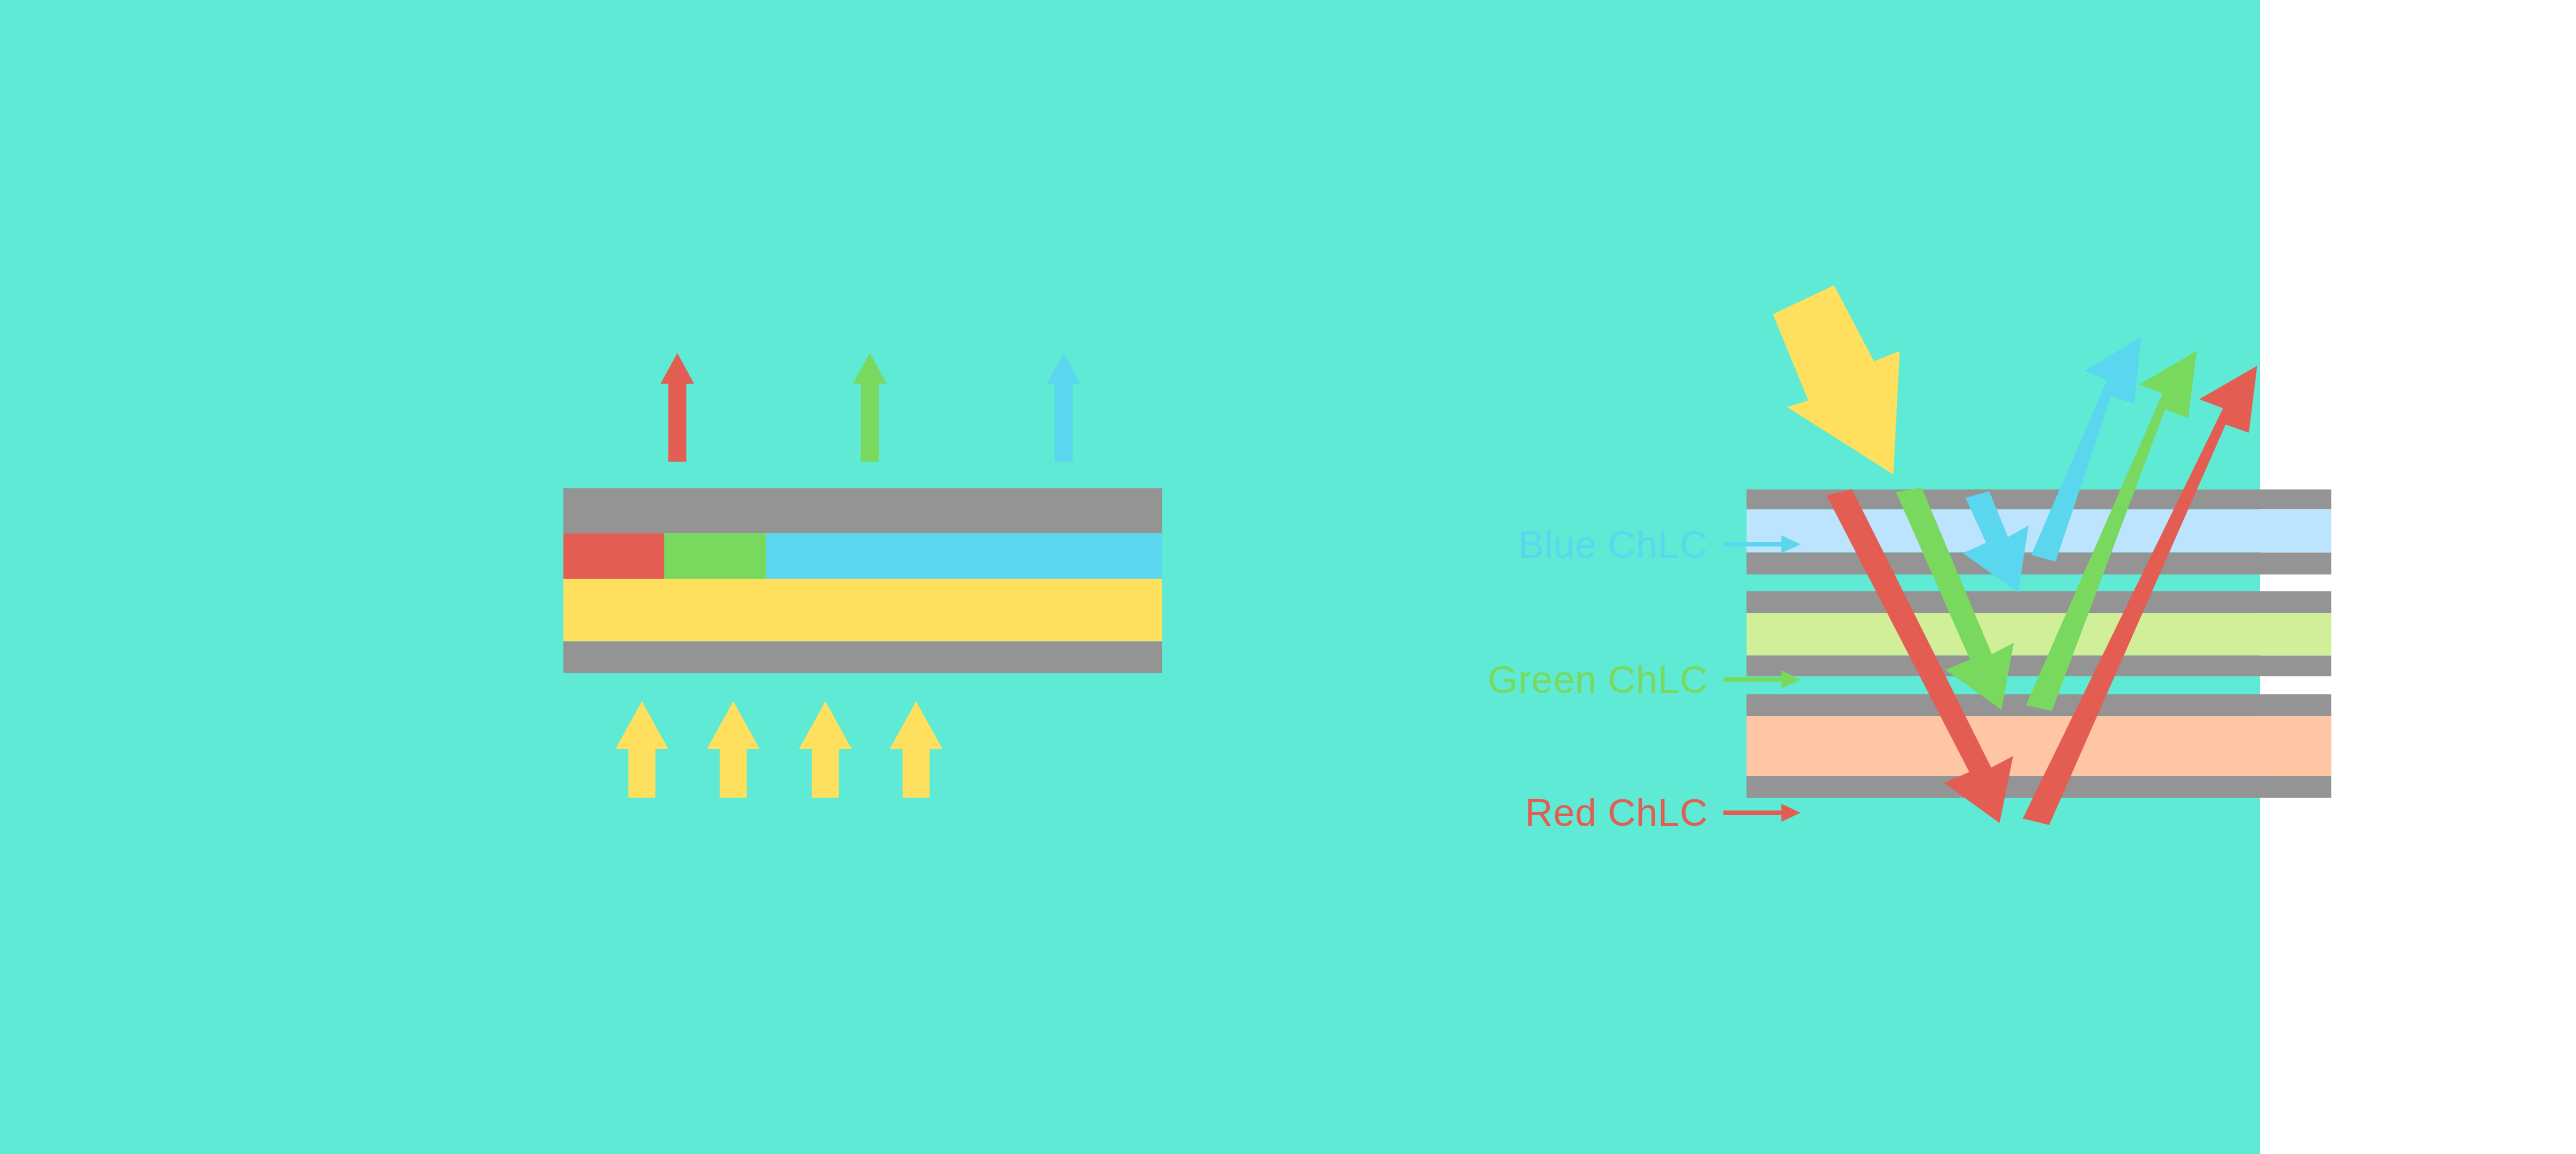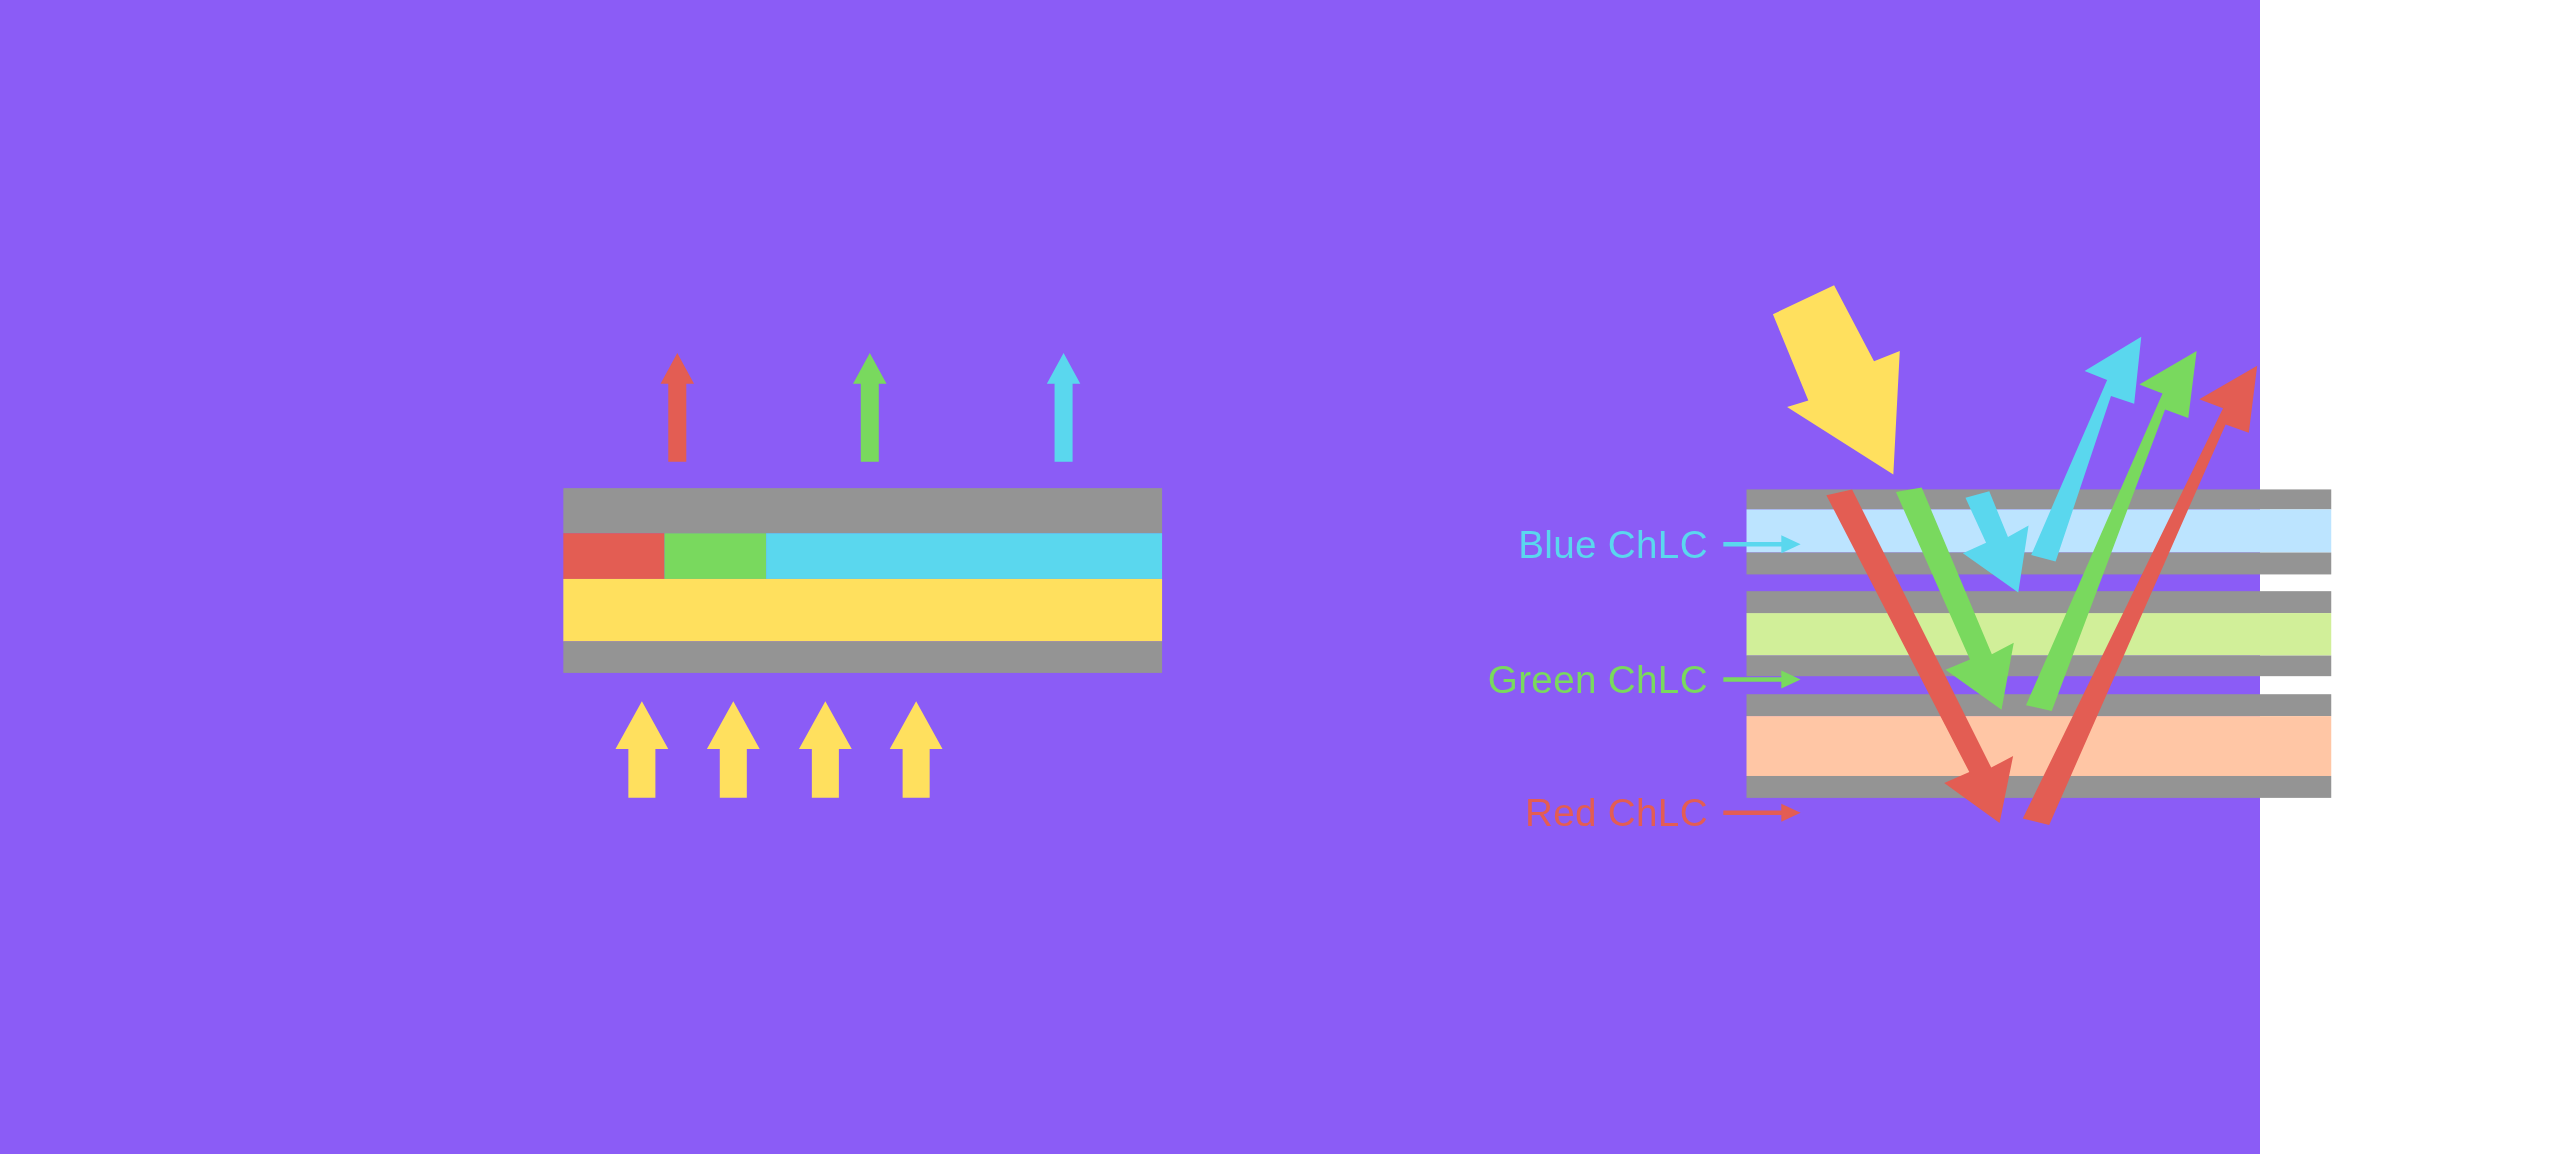--- a/index.html
+++ b/index.html
@@ -10,21 +10,21 @@
   body {
     width: 2576px;
     height: 1154px;
     font-family: "Liberation Sans", sans-serif;
     overflow: hidden;
   }
   #stage {
     position: relative;
     width: 2260px;
     height: 1154px;
-    background: #8b5cf6;
+    background: #5eead4;
   }
   #stage > svg {
     position: absolute;
     left: 0;
     top: 0;
   }
   .lbl {
     font-family: "Liberation Sans", sans-serif;
     font-size: 60px;
     letter-spacing: 0.5px;

